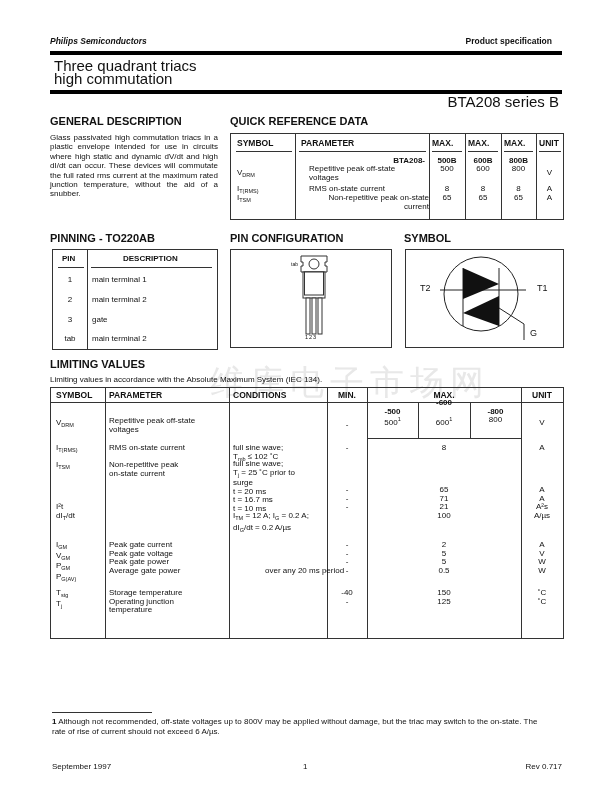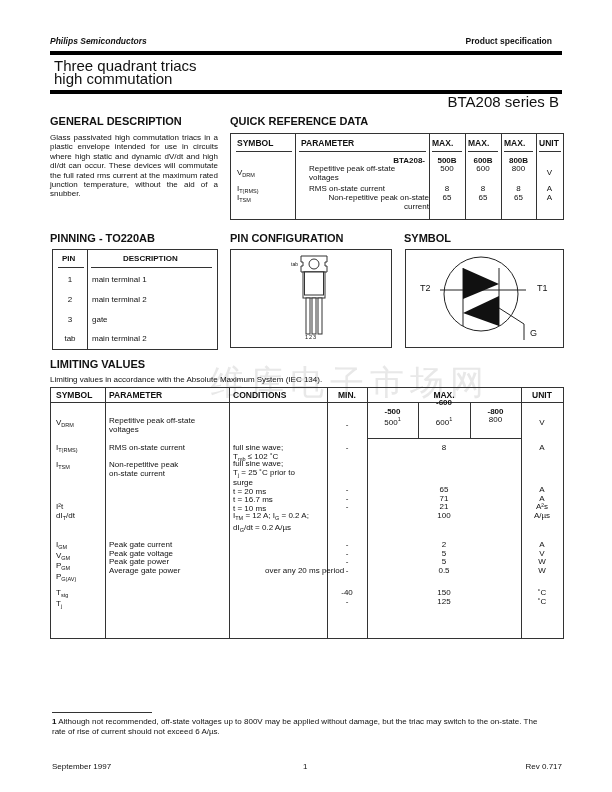--- a/index.html
+++ b/index.html
@@ -255,20 +255,24 @@
     <div>A</div>
       <div>V</div>
       <div>W</div>
       <div>W</div>
   </div>
 
   <div class="cell" style="left:5px;top:201px;line-height:8.5px;">
     <div><span>T</span><span class="sub">stg</span></div>
     <div><span>T</span><span class="sub">j</span></div>
   </div>
+  <div class="cell" style="left:58px;top:201px;line-height:8.5px;width:110px;">
+    <div>Storage temperature</div>
+    <div>Operating junction temperature</div>
+  </div>
   <div class="cell ctr" style="left:276px;width:40px;top:201px;line-height:8.5px;">
     <div>-40</div>
       <div>-</div>
   </div>
   <div class="cell ctr" style="left:316px;width:154px;top:201px;line-height:8.5px;">
     <div>150</div>
       <div>125</div>
   </div>
   <div class="cell ctr" style="left:470px;width:42px;top:201px;line-height:8.5px;">
     <div>˚C</div>

